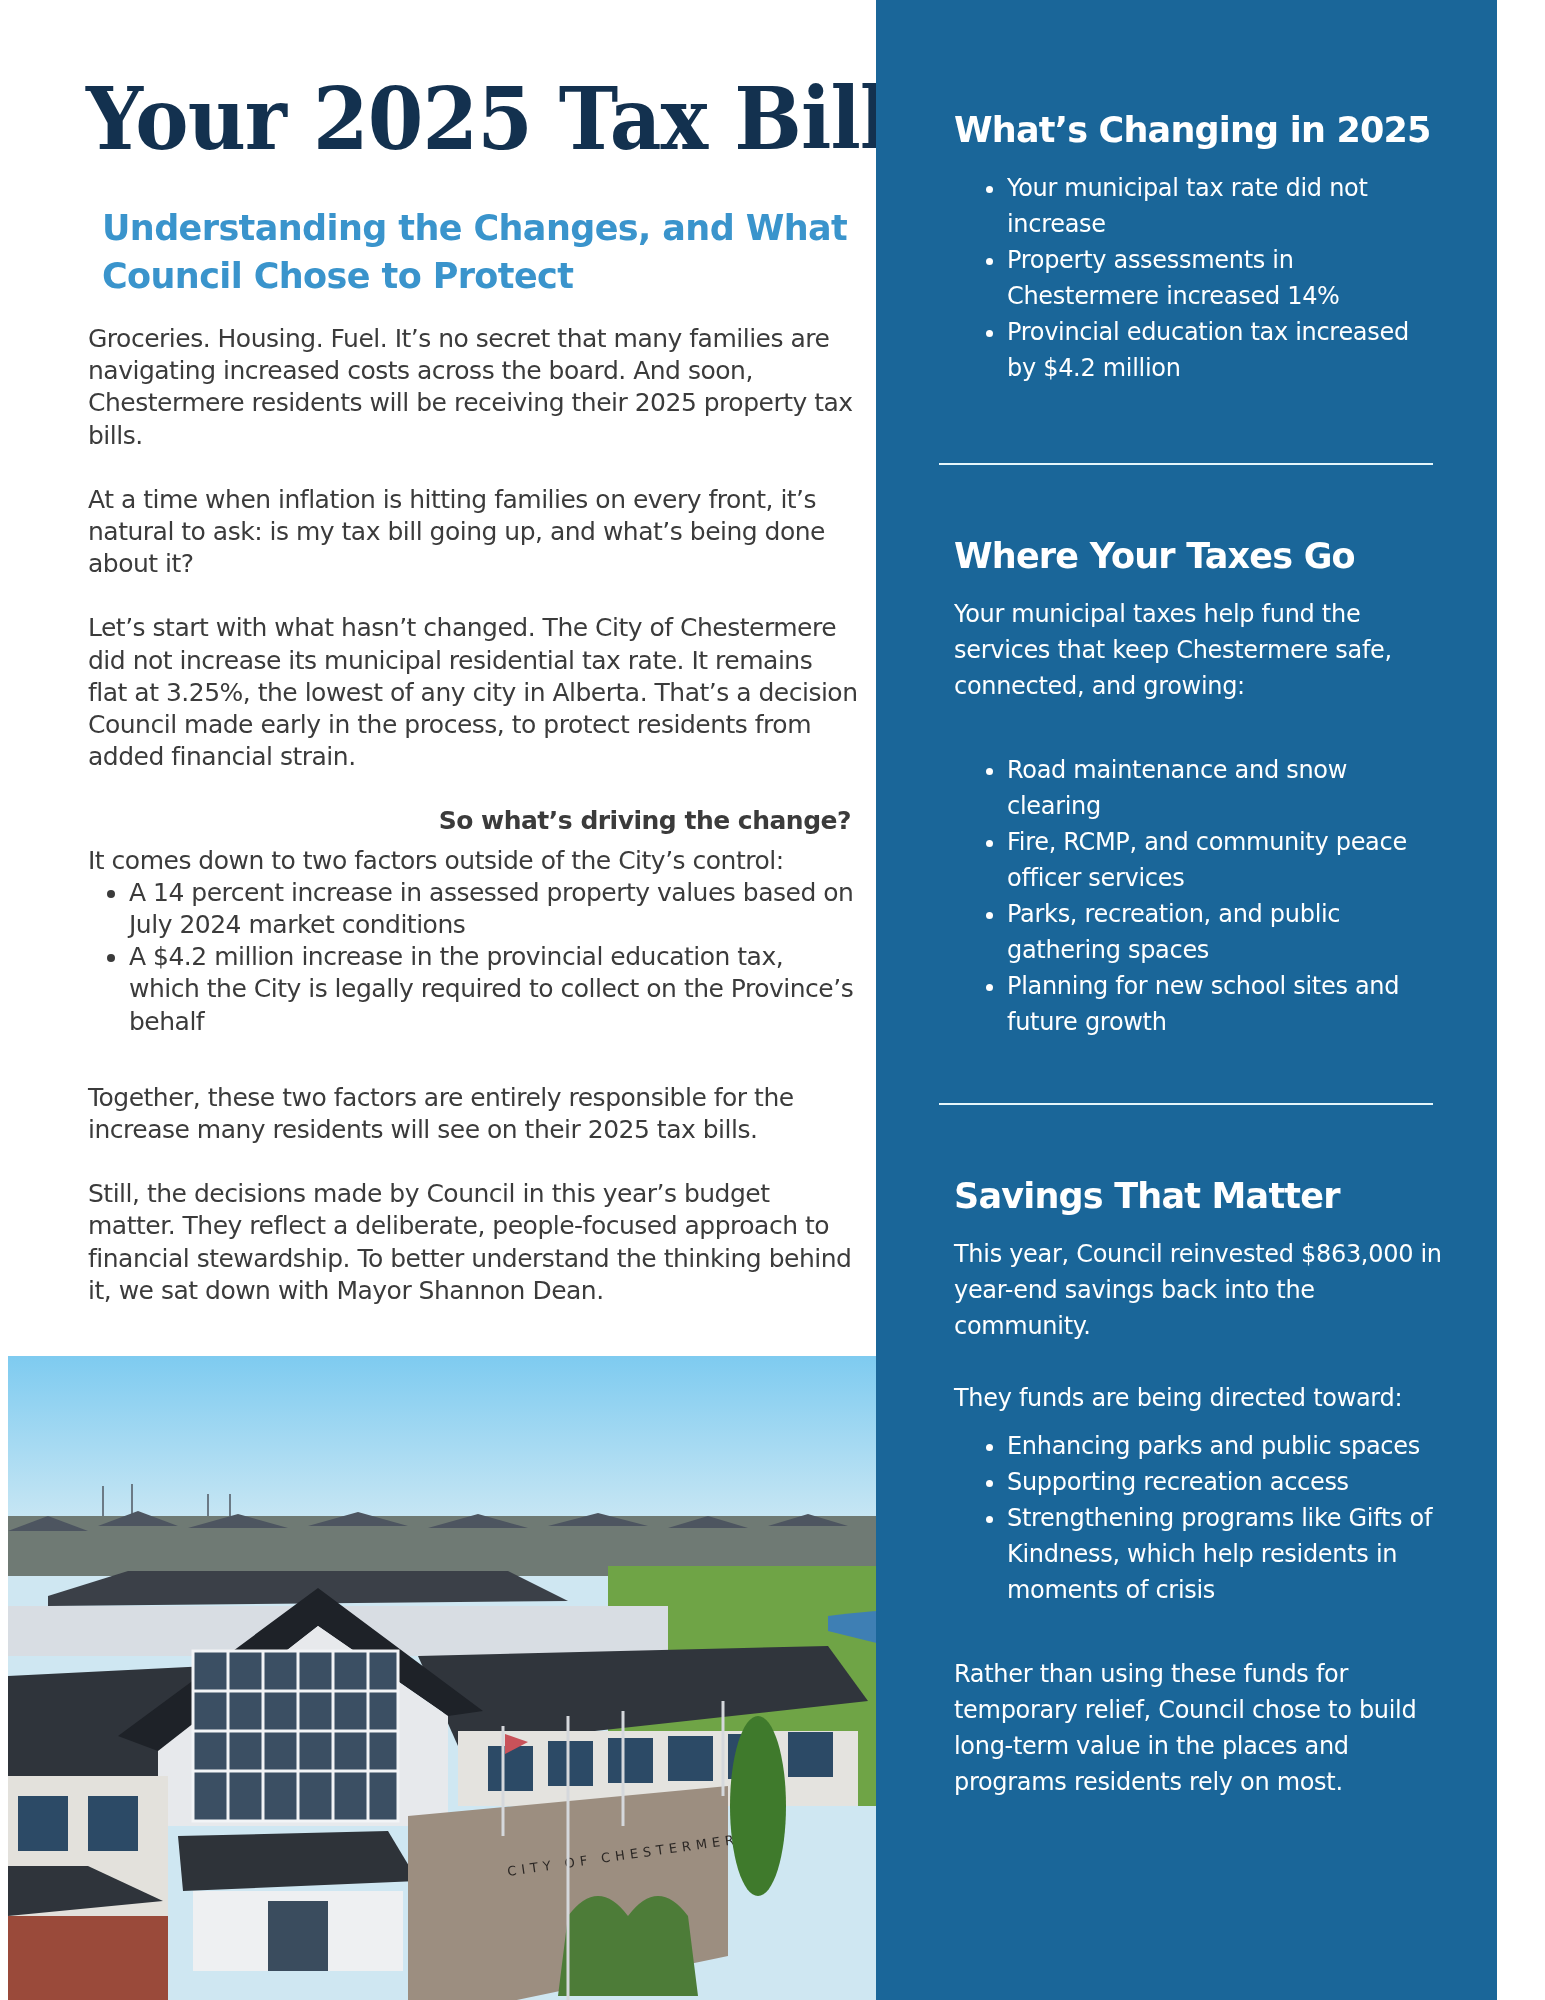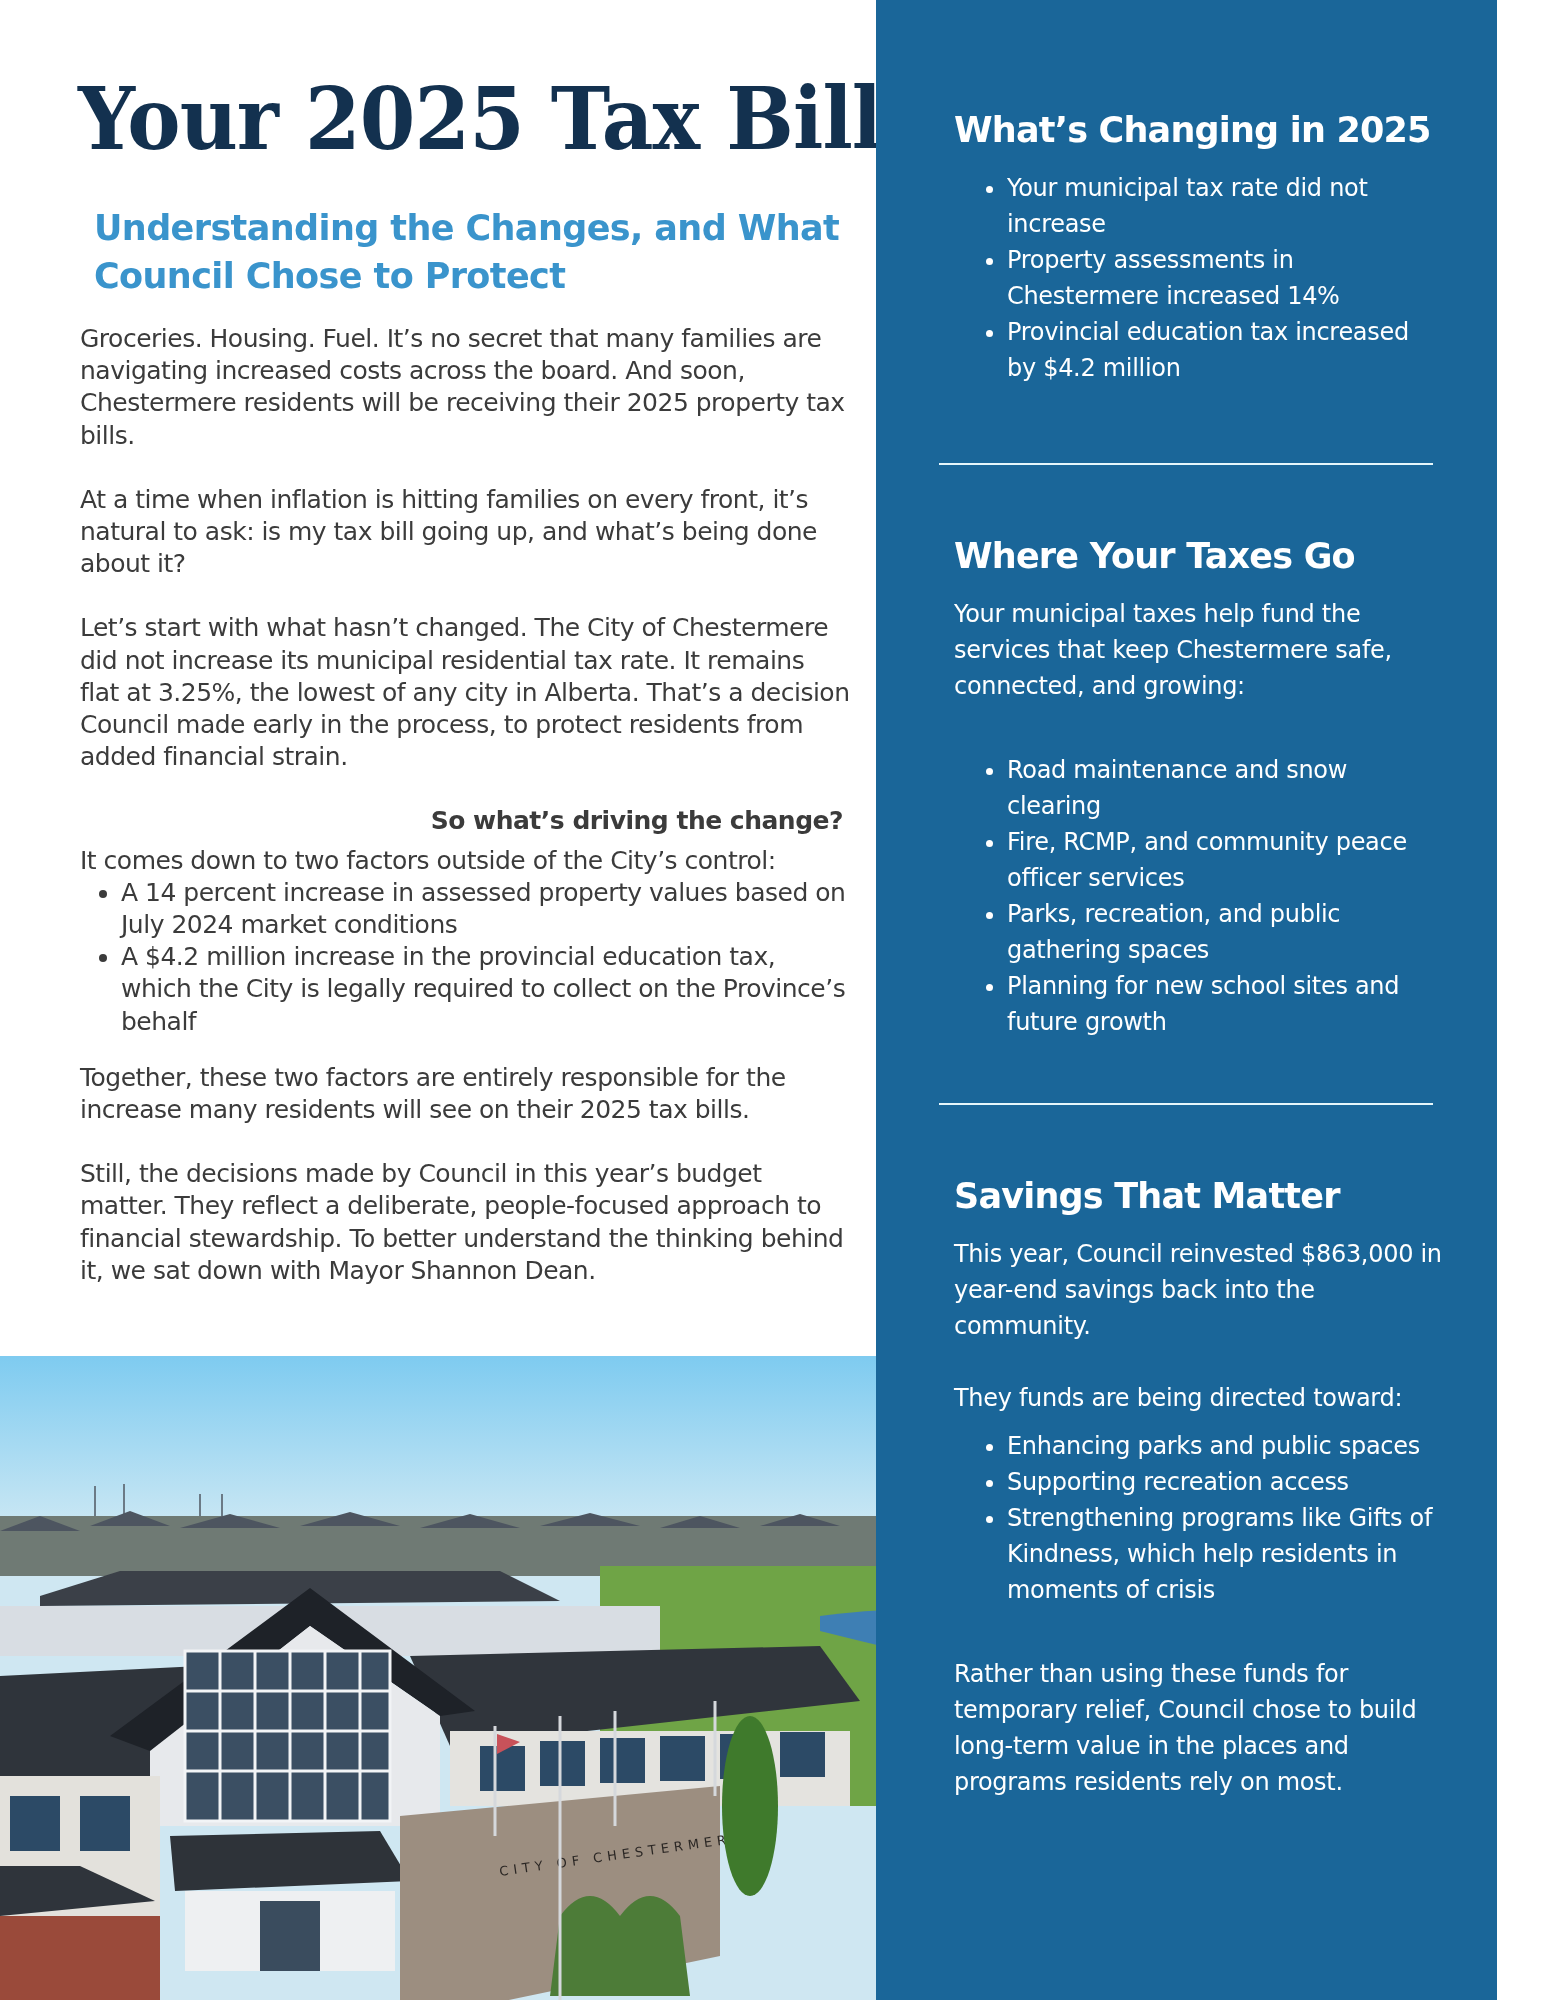--- a/index.html
+++ b/index.html
@@ -2,21 +2,21 @@
 <html><head>
 <meta charset="utf-8">
 <style>
   html, body { margin: 0; padding: 0; }
   body {
     width: 1545px; height: 2000px; position: relative; overflow: hidden;
     background: #ffffff;
     font-family: "Liberation Sans", "DejaVu Sans", sans-serif;
   }
   .left-col {
-    position: absolute; left: 0; top: 0; width: 1108px; height: 2000px; background: #ffffff;
+    position: absolute; left: 8px; top: 0; width: 1108px; height: 2000px; background: #ffffff;
   }
   .title {
     position: absolute; left: 78px; top: 72px; margin: 0;
     font-family: "DejaVu Serif", "Liberation Serif", serif;
     font-weight: 700; font-size: 86px; letter-spacing: -1px;
     color: #13314f; line-height: 1.1; white-space: nowrap;
     transform: scaleX(0.93); transform-origin: left top;
   }
   .subtitle {
     position: absolute; left: 80px; top: 190px; width: 760px; margin: 14px;
@@ -24,21 +24,21 @@
     font-size: 35px; line-height: 48px; color: #3a94cc; letter-spacing: -0.6px;
   }
   .body {
     position: absolute; left: 80px; top: 323px; width: 770px;
     font-family: "DejaVu Sans", sans-serif;
     font-size: 25px; line-height: 32.2px; color: #3b3b3b; letter-spacing: -0.5px;
   }
   .body p { margin: 0 0 32px 0; }
   .body .q { font-weight: 700; margin: 7px; text-align: right; }
   .body .lead { margin: 0; }
-  .body ul { margin: 0 0 24px 0; padding-left: 41px; }
+  .body ul { margin: 0 0 44px 0; padding-left: 41px; }
   .body li { margin: 0; }
 
   .photo {
     position: absolute; left: 0; top: 1356px; width: 924px; height: 644px; overflow: hidden;
     background: linear-gradient(#7fc9ef 0%, #a6d8f1 14%, #cfe7f2 17%);
   }
   .photo svg { display: block; }
 
   .sidebar {
     position: absolute; left: 876px; top: 0; width: 621px; height: 2000px;

